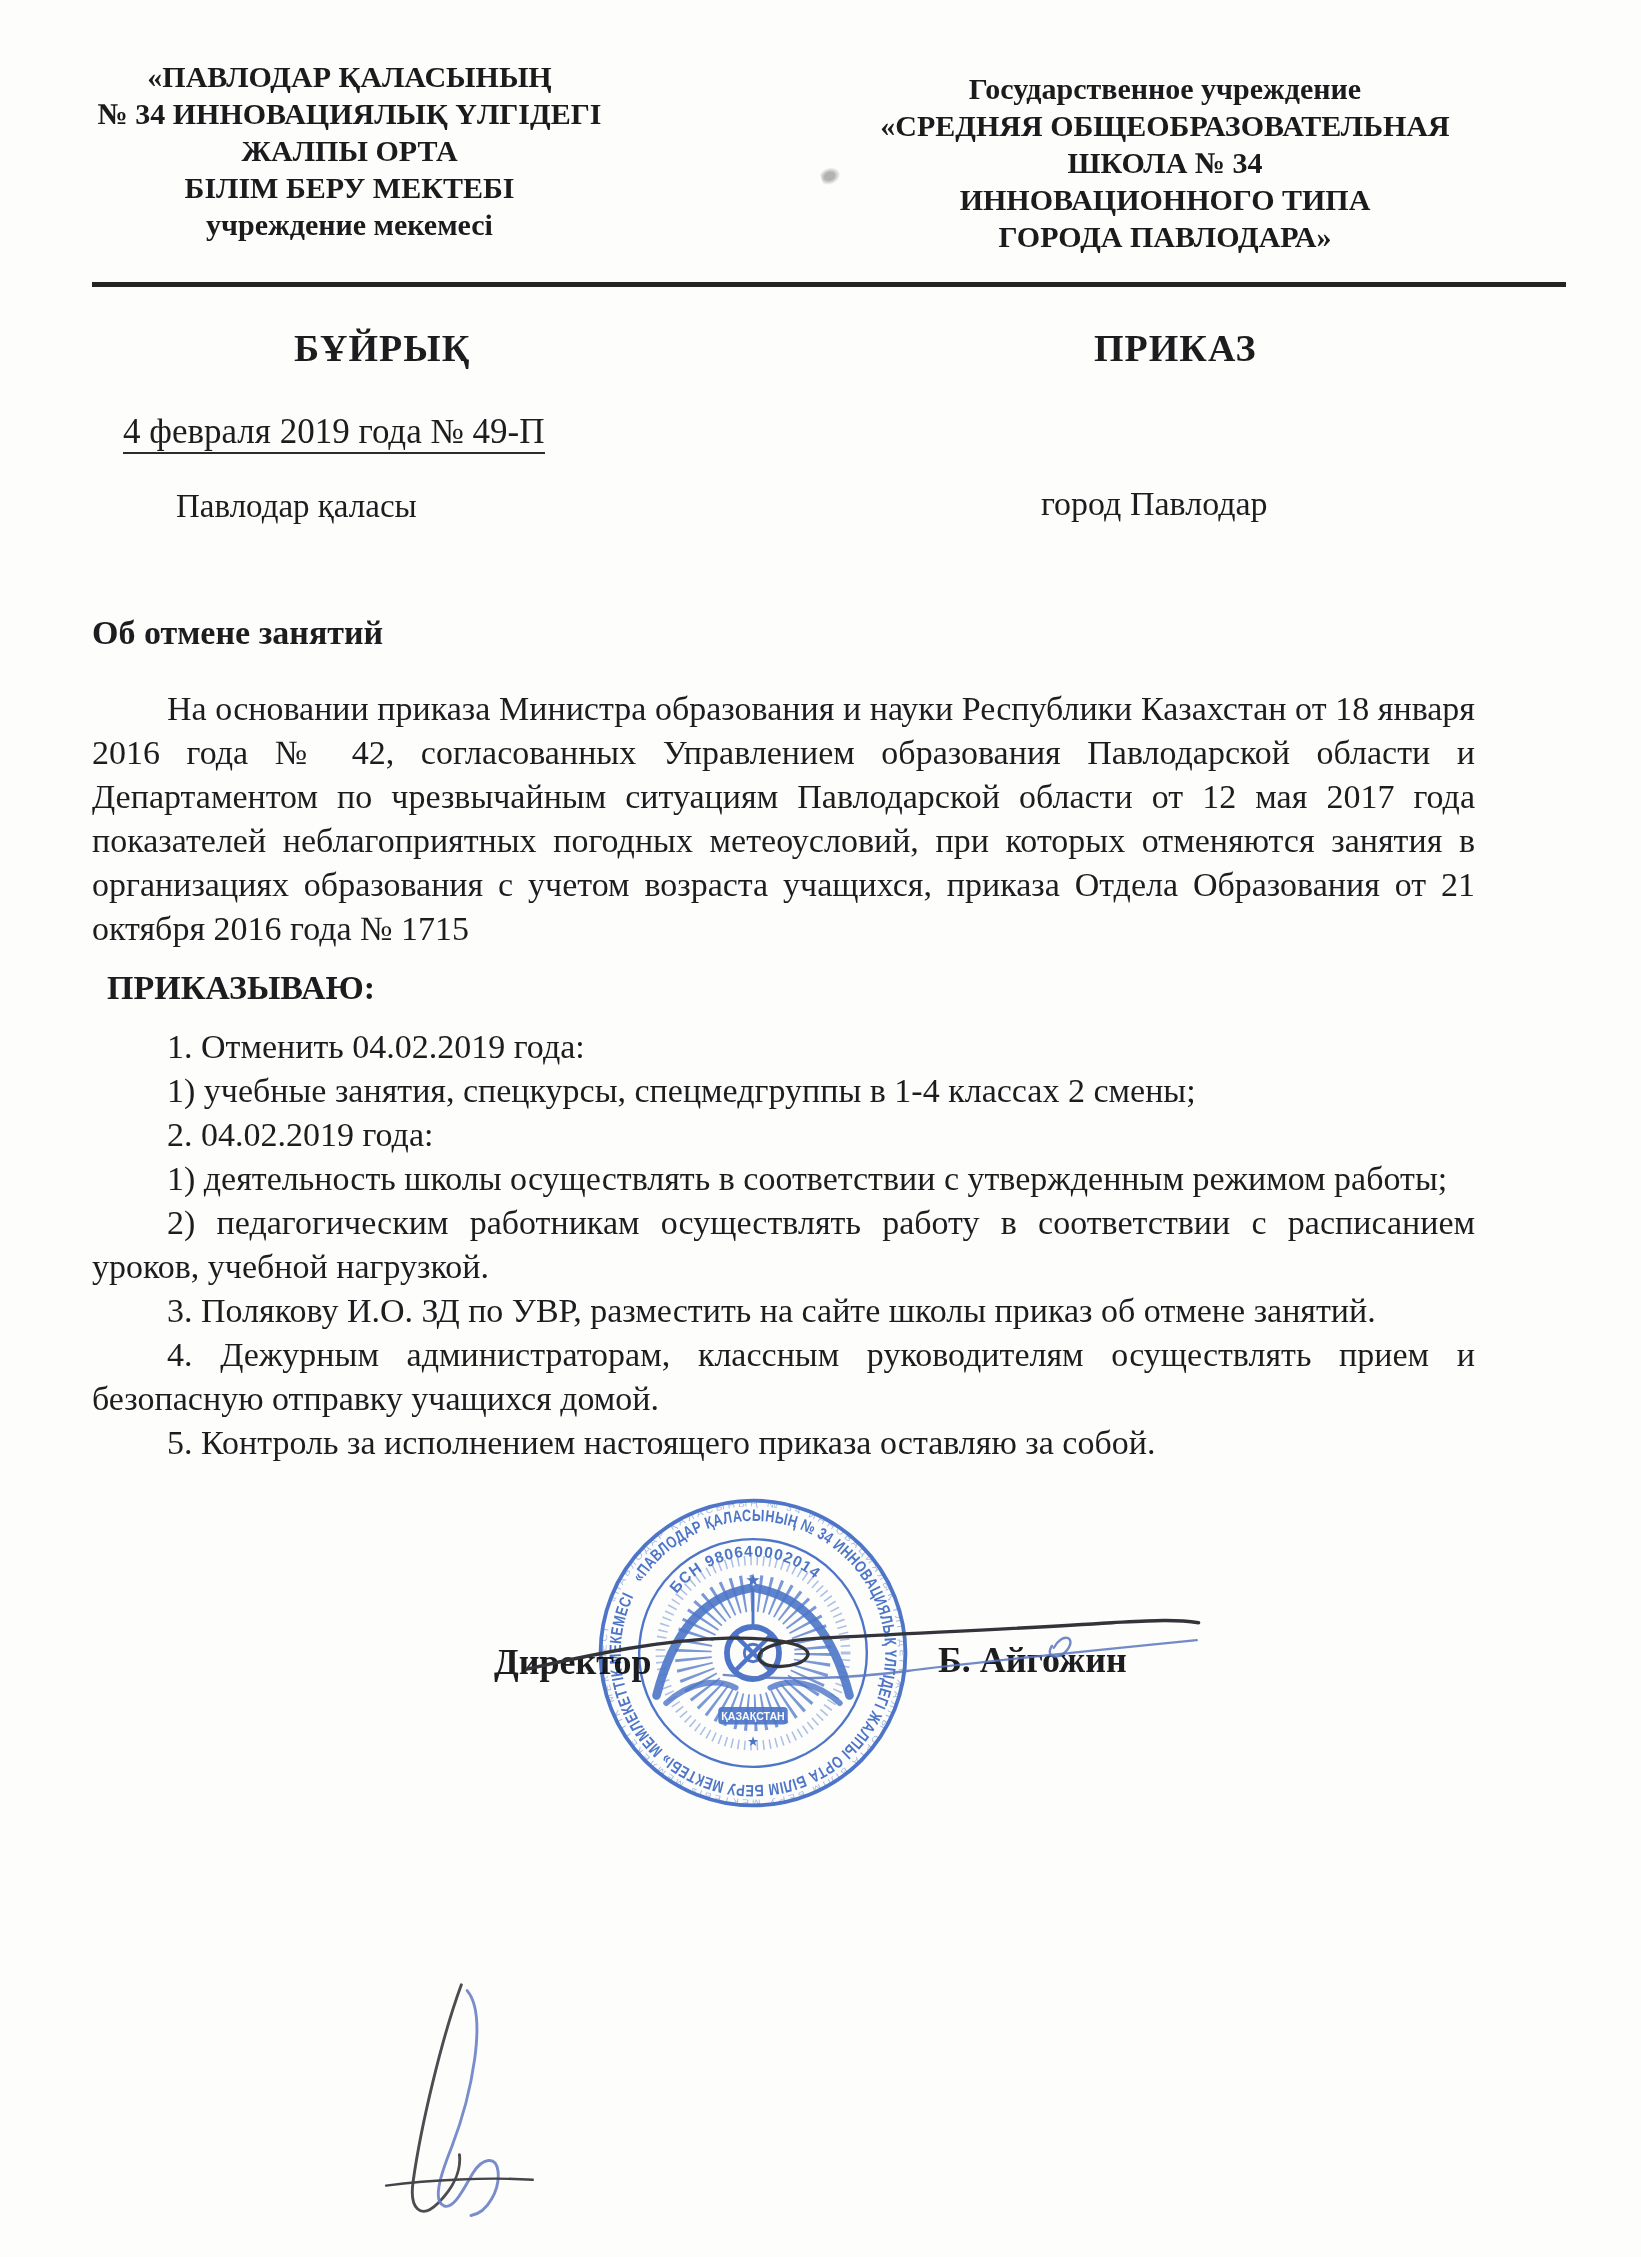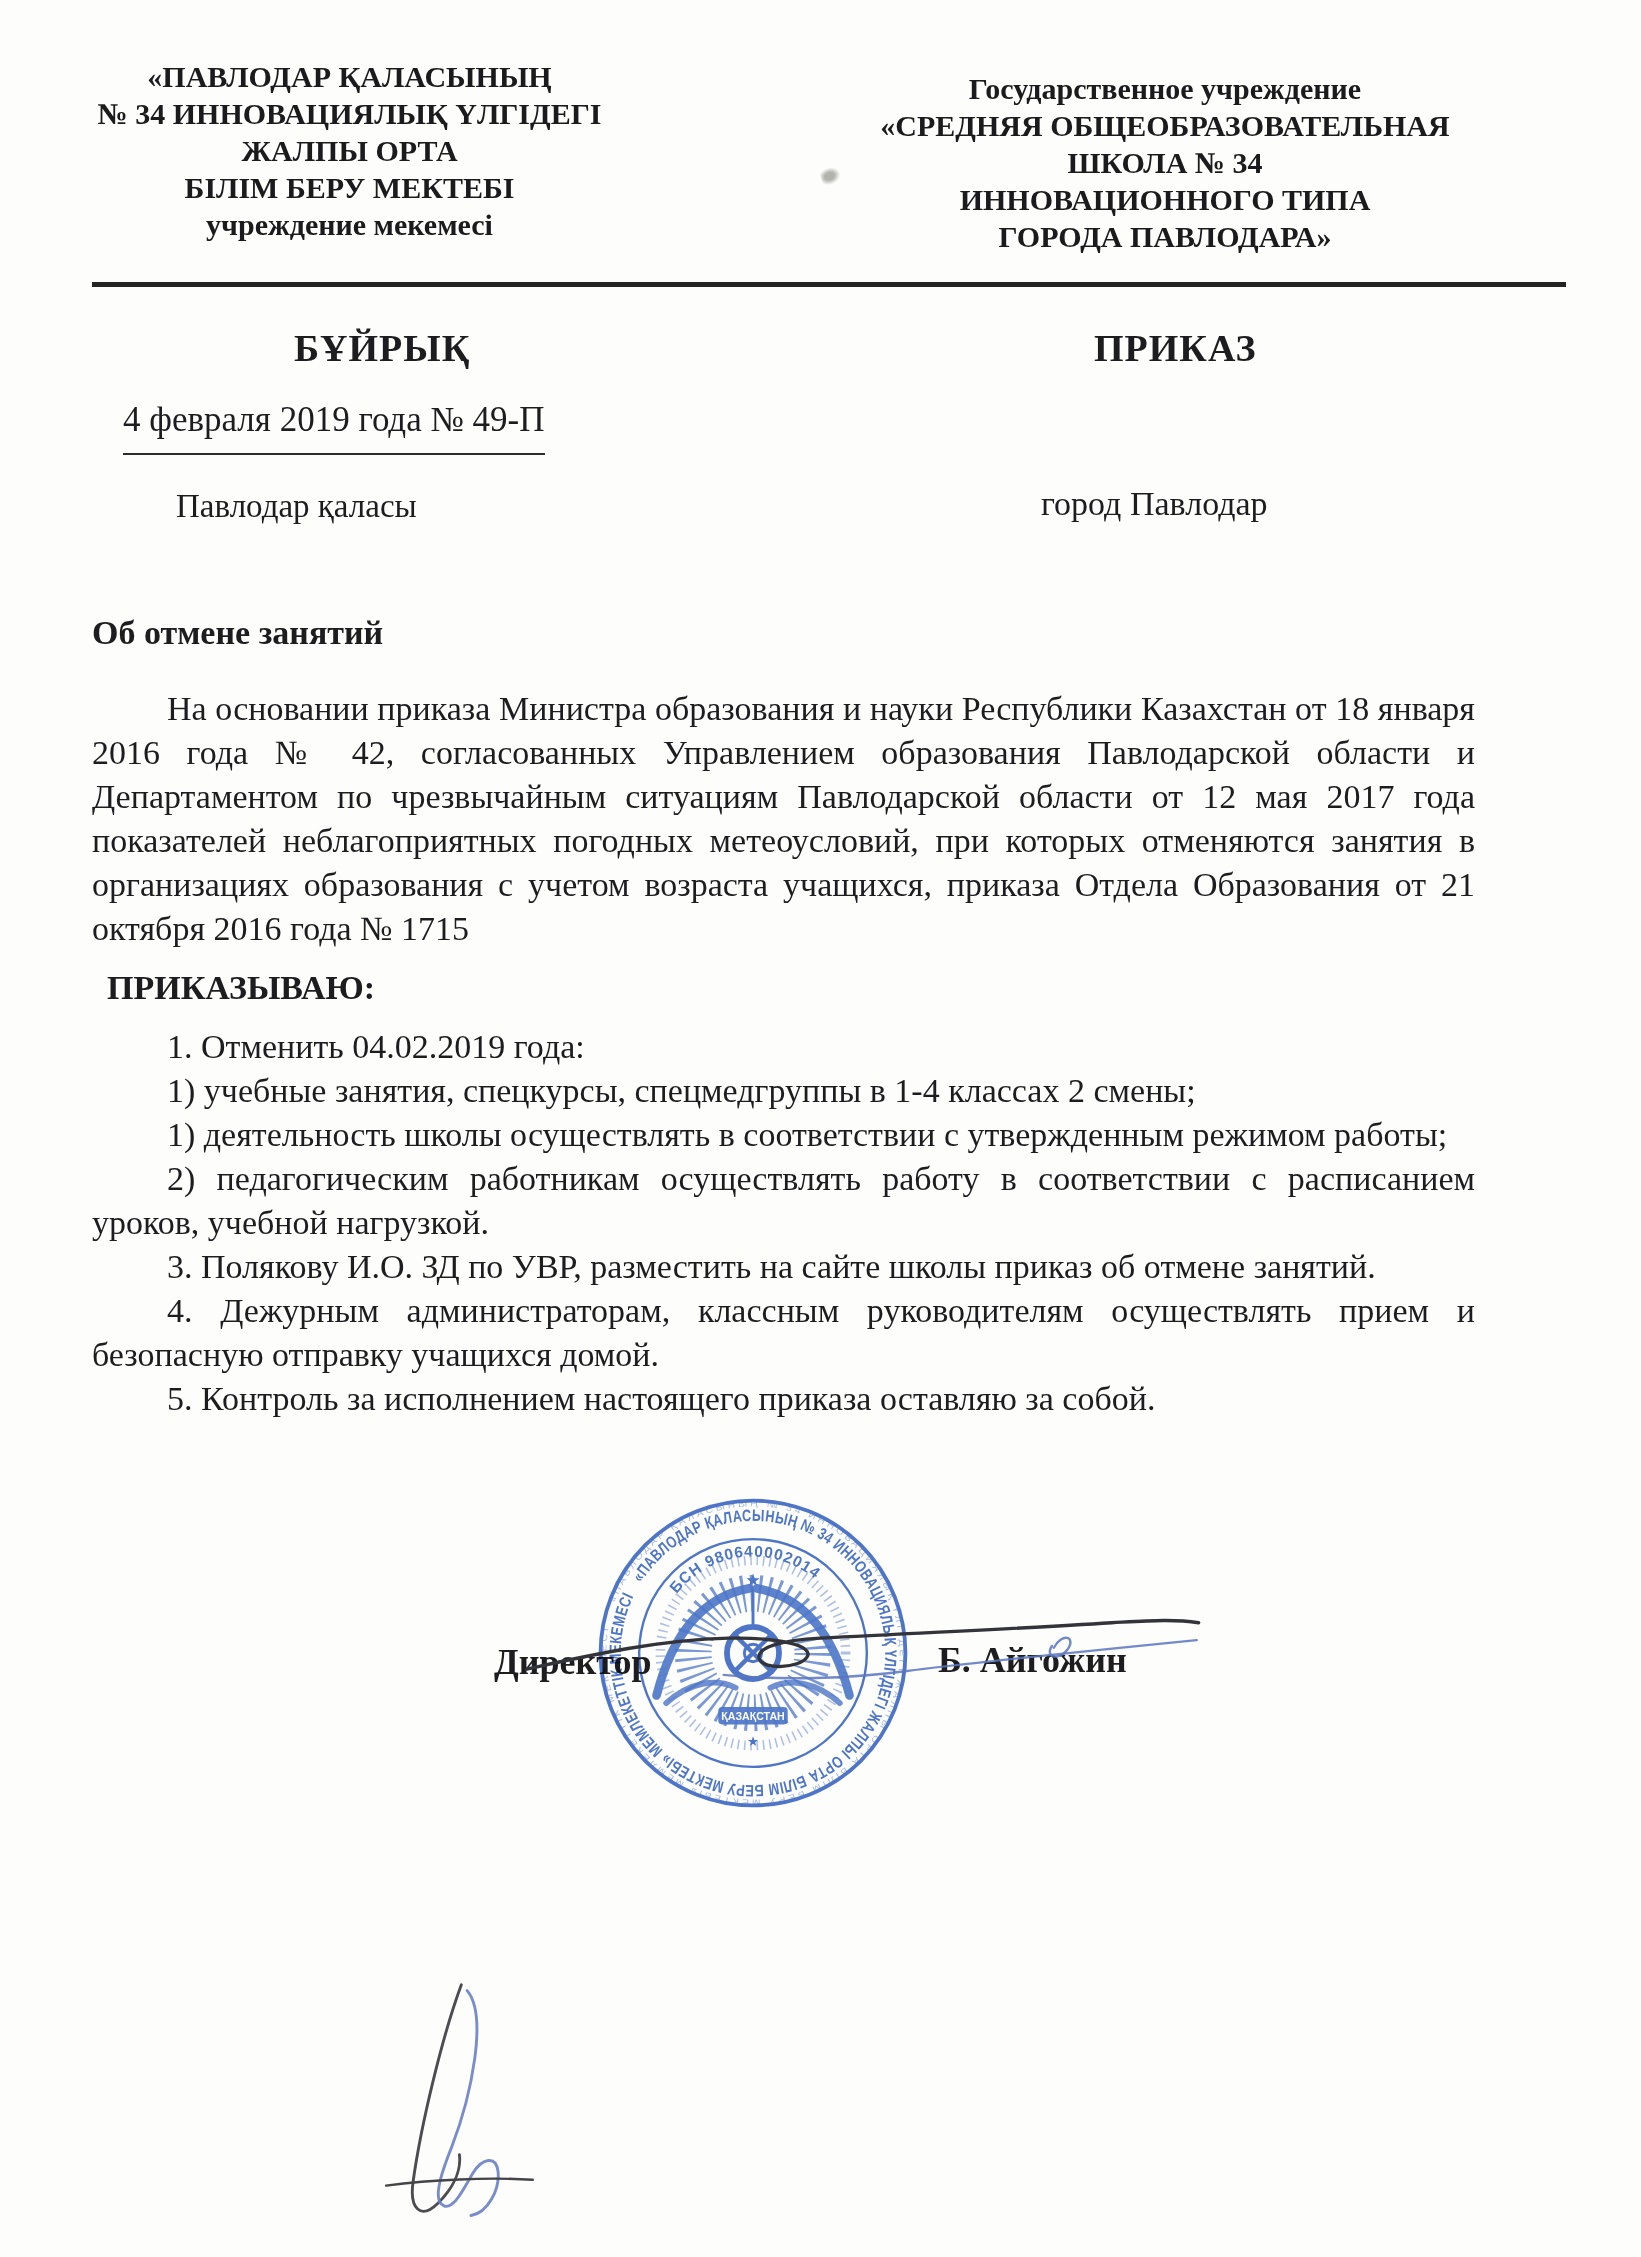--- a/index.html
+++ b/index.html
@@ -9,22 +9,22 @@
   }
   .abs{position:absolute;}
   
   .lh-left{left:85px;top:58px;width:529px;text-align:center;font-weight:bold;
            font-size:30px;line-height:37px;color:#1b1b1d;z-index:1;}
   .lh-right{left:832px;top:70px;width:666px;text-align:center;font-weight:bold;
             font-size:30px;line-height:37px;color:#1b1b1d;z-index:1;}
   .rule{left:92px;top:282px;width:1474px;height:4.8px;background:#242424;z-index:1;}
   .title-kz{left:294px;top:326px;font-size:38px;font-weight:bold;letter-spacing:1px;z-index:1;}
   .title-ru{left:1094px;top:326px;font-size:38px;font-weight:bold;letter-spacing:1px;z-index:1;}
-  .date-line{left:123px;top:400px;font-size:35px;border-bottom:2.9px solid #2c2c2e;
-             padding-bottom:13px;z-index:1;}
+  .date-line{left:123px;top:412px;font-size:35px;border-bottom:2.9px solid #2c2c2e;
+             padding-bottom:0;z-index:1;}
   .place-kz{left:176px;top:488px;font-size:33px;z-index:1;}
   .place-ru{left:1041px;top:485px;font-size:34px;z-index:1;}
   .subject{left:92px;top:614px;font-size:34px;font-weight:bold;z-index:1;}
   .body-text{left:92px;top:687px;width:1383px;font-size:34px;line-height:44px;
              text-align:justify;z-index:1;}
   .body-text .para{text-indent:75px;margin:0;}
   .decree-word{font-weight:bold;margin:15px;}
   .order-item{text-indent:75px;margin:0;}
   .sig-role{left:494px;top:1641px;font-size:36px;font-weight:bold;z-index:1;}
   .sig-name{left:938px;top:1639px;font-size:36px;font-weight:bold;z-index:1;}
@@ -68,20 +68,21 @@
   <div class="abs place-kz">Павлодар қаласы</div>
   <div class="abs place-ru">город Павлодар</div>
 
   <div class="abs subject">Об отмене занятий</div>
 
   <div class="abs body-text">
     <p class="para">На основании приказа Министра образования и науки Республики Казахстан от 18 января 2016 года № 42, согласованных Управлением образования Павлодарской области и Департаментом по чрезвычайным ситуациям Павлодарской области от 12 мая 2017 года показателей неблагоприятных погодных метеоусловий, при которых отменяются занятия в организациях образования с учетом возраста учащихся, приказа Отдела Образования от 21 октября 2016 года № 1715</p>
     <p class="decree-word">ПРИКАЗЫВАЮ:</p>
     <p class="order-item">1. Отменить 04.02.2019 года:</p>
     <p class="order-item">1) учебные занятия, спецкурсы, спецмедгруппы в 1-4 классах 2 смены;</p>
+    <p class="order-item">2. 04.02.2019 года:</p>
     <p class="order-item">1) деятельность школы осуществлять в соответствии с утвержденным режимом работы;</p>
     <p class="order-item">2) педагогическим работникам осуществлять работу в соответствии с расписанием уроков, учебной нагрузкой.</p>
     <p class="order-item">3. Полякову И.О. ЗД по УВР, разместить на сайте школы приказ об отмене занятий.</p>
     <p class="order-item">4. Дежурным администраторам, классным руководителям осуществлять прием и безопасную отправку учащихся домой.</p>
     <p class="order-item">5. Контроль за исполнением настоящего приказа оставляю за собой.</p>
   </div>
 
   <div class="abs sig-role">Директор</div>
   <div class="abs sig-name">Б. Айгожин</div>
 

